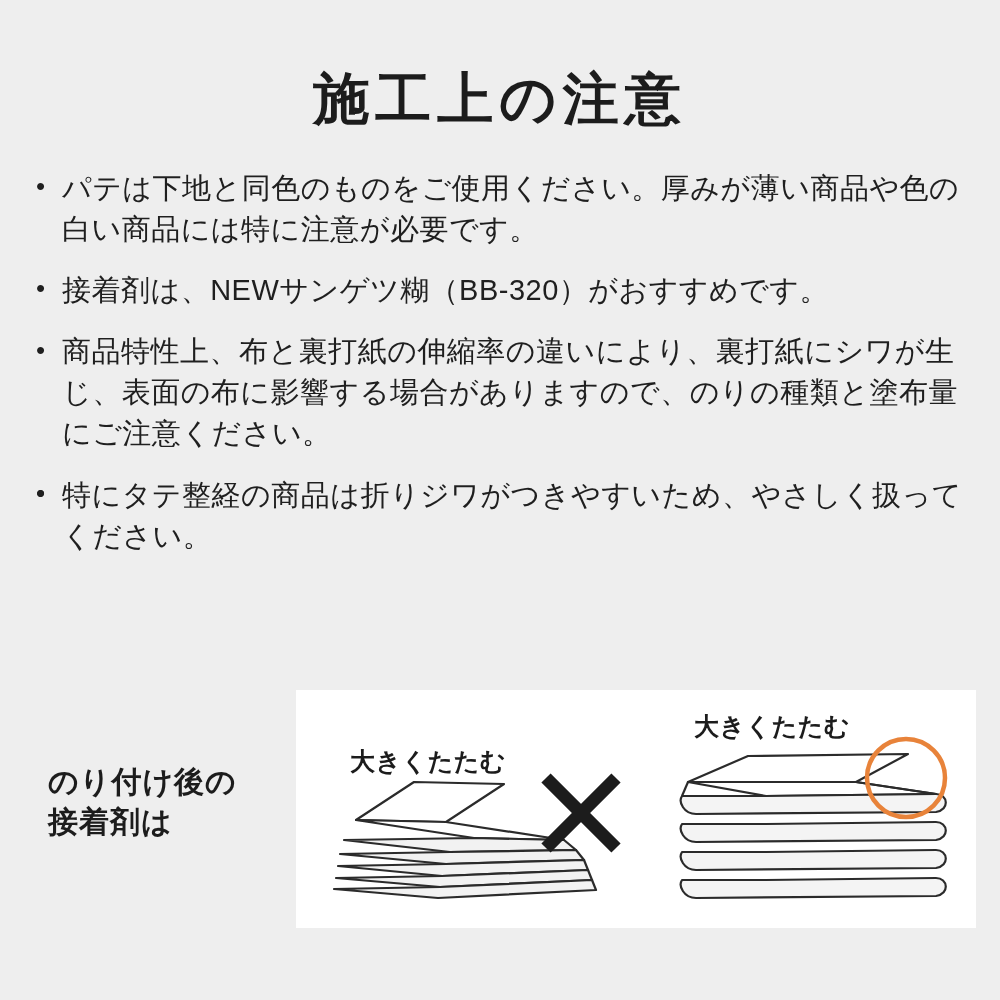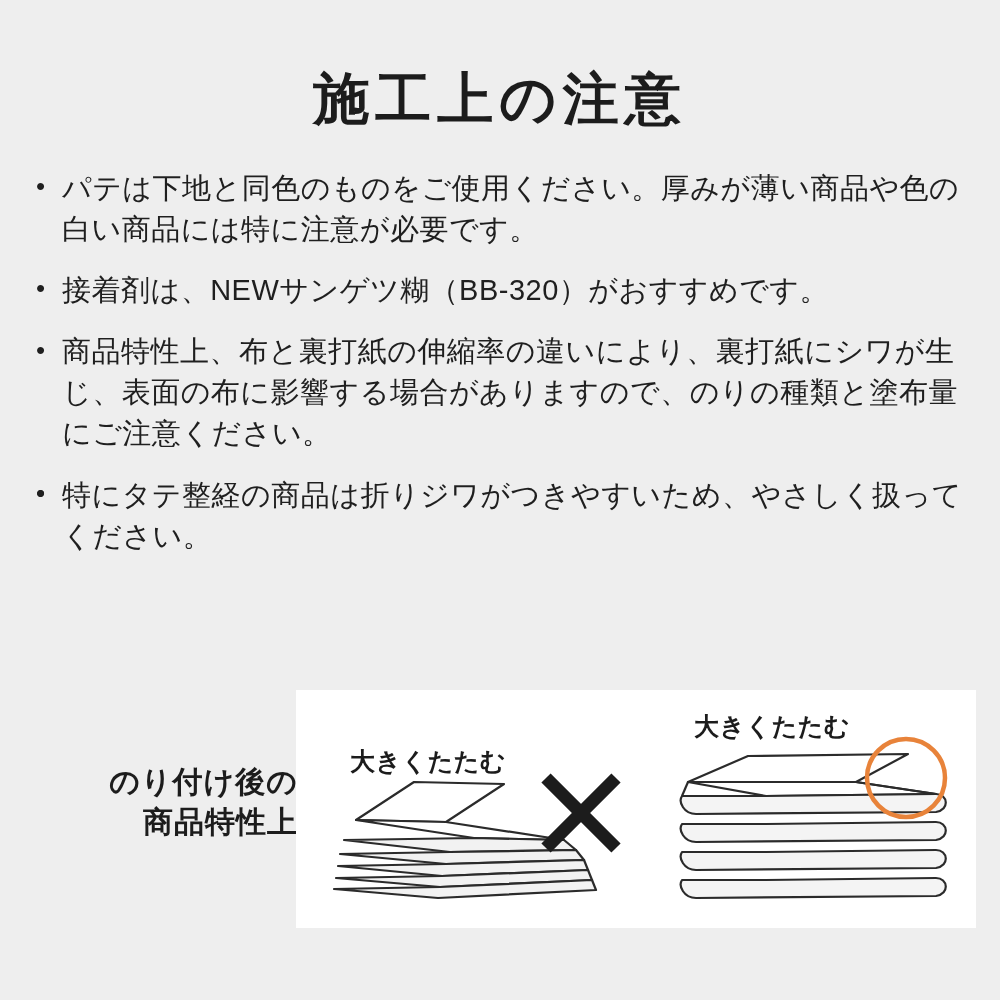--- a/index.html
+++ b/index.html
@@ -63,21 +63,20 @@
   .figure-label {
     position: absolute;
     left: 48px;
     top: 72px;
     width: 250px;
     font-size: 30px;
     font-weight: 700;
     line-height: 1.32;
     letter-spacing: 1px;
     color: #1c1c1c;
-    text-align: right;
   }
   .figure-box {
     position: absolute;
     left: 296px;
     top: 0;
     width: 680px;
     height: 238px;
     background: #ffffff;
   }
   .cap {
@@ -118,21 +117,21 @@
     <li class="note">
       <span class="bullet">•</span>
       <span>特にタテ整経の商品は折りジワがつきやすいため、やさしく扱ってください。</span>
     </li>
   </ul>
 
   <div class="figure-wrap">
 
     <div class="figure-label">
       <div>のり付け後の</div>
-      <div>商品特性上</div>
+      <div>接着剤は</div>
     </div>
 
     <div class="figure-box">
 
       <div class="cap cap-left">大きくたたむ</div>
       <div class="cap cap-right">大きくたたむ</div>
 
       <svg width="680" height="238" viewBox="0 0 680 238">
 
         <g fill="#ffffff" stroke="#2b2b2b" stroke-width="2.2" stroke-linejoin="round">

